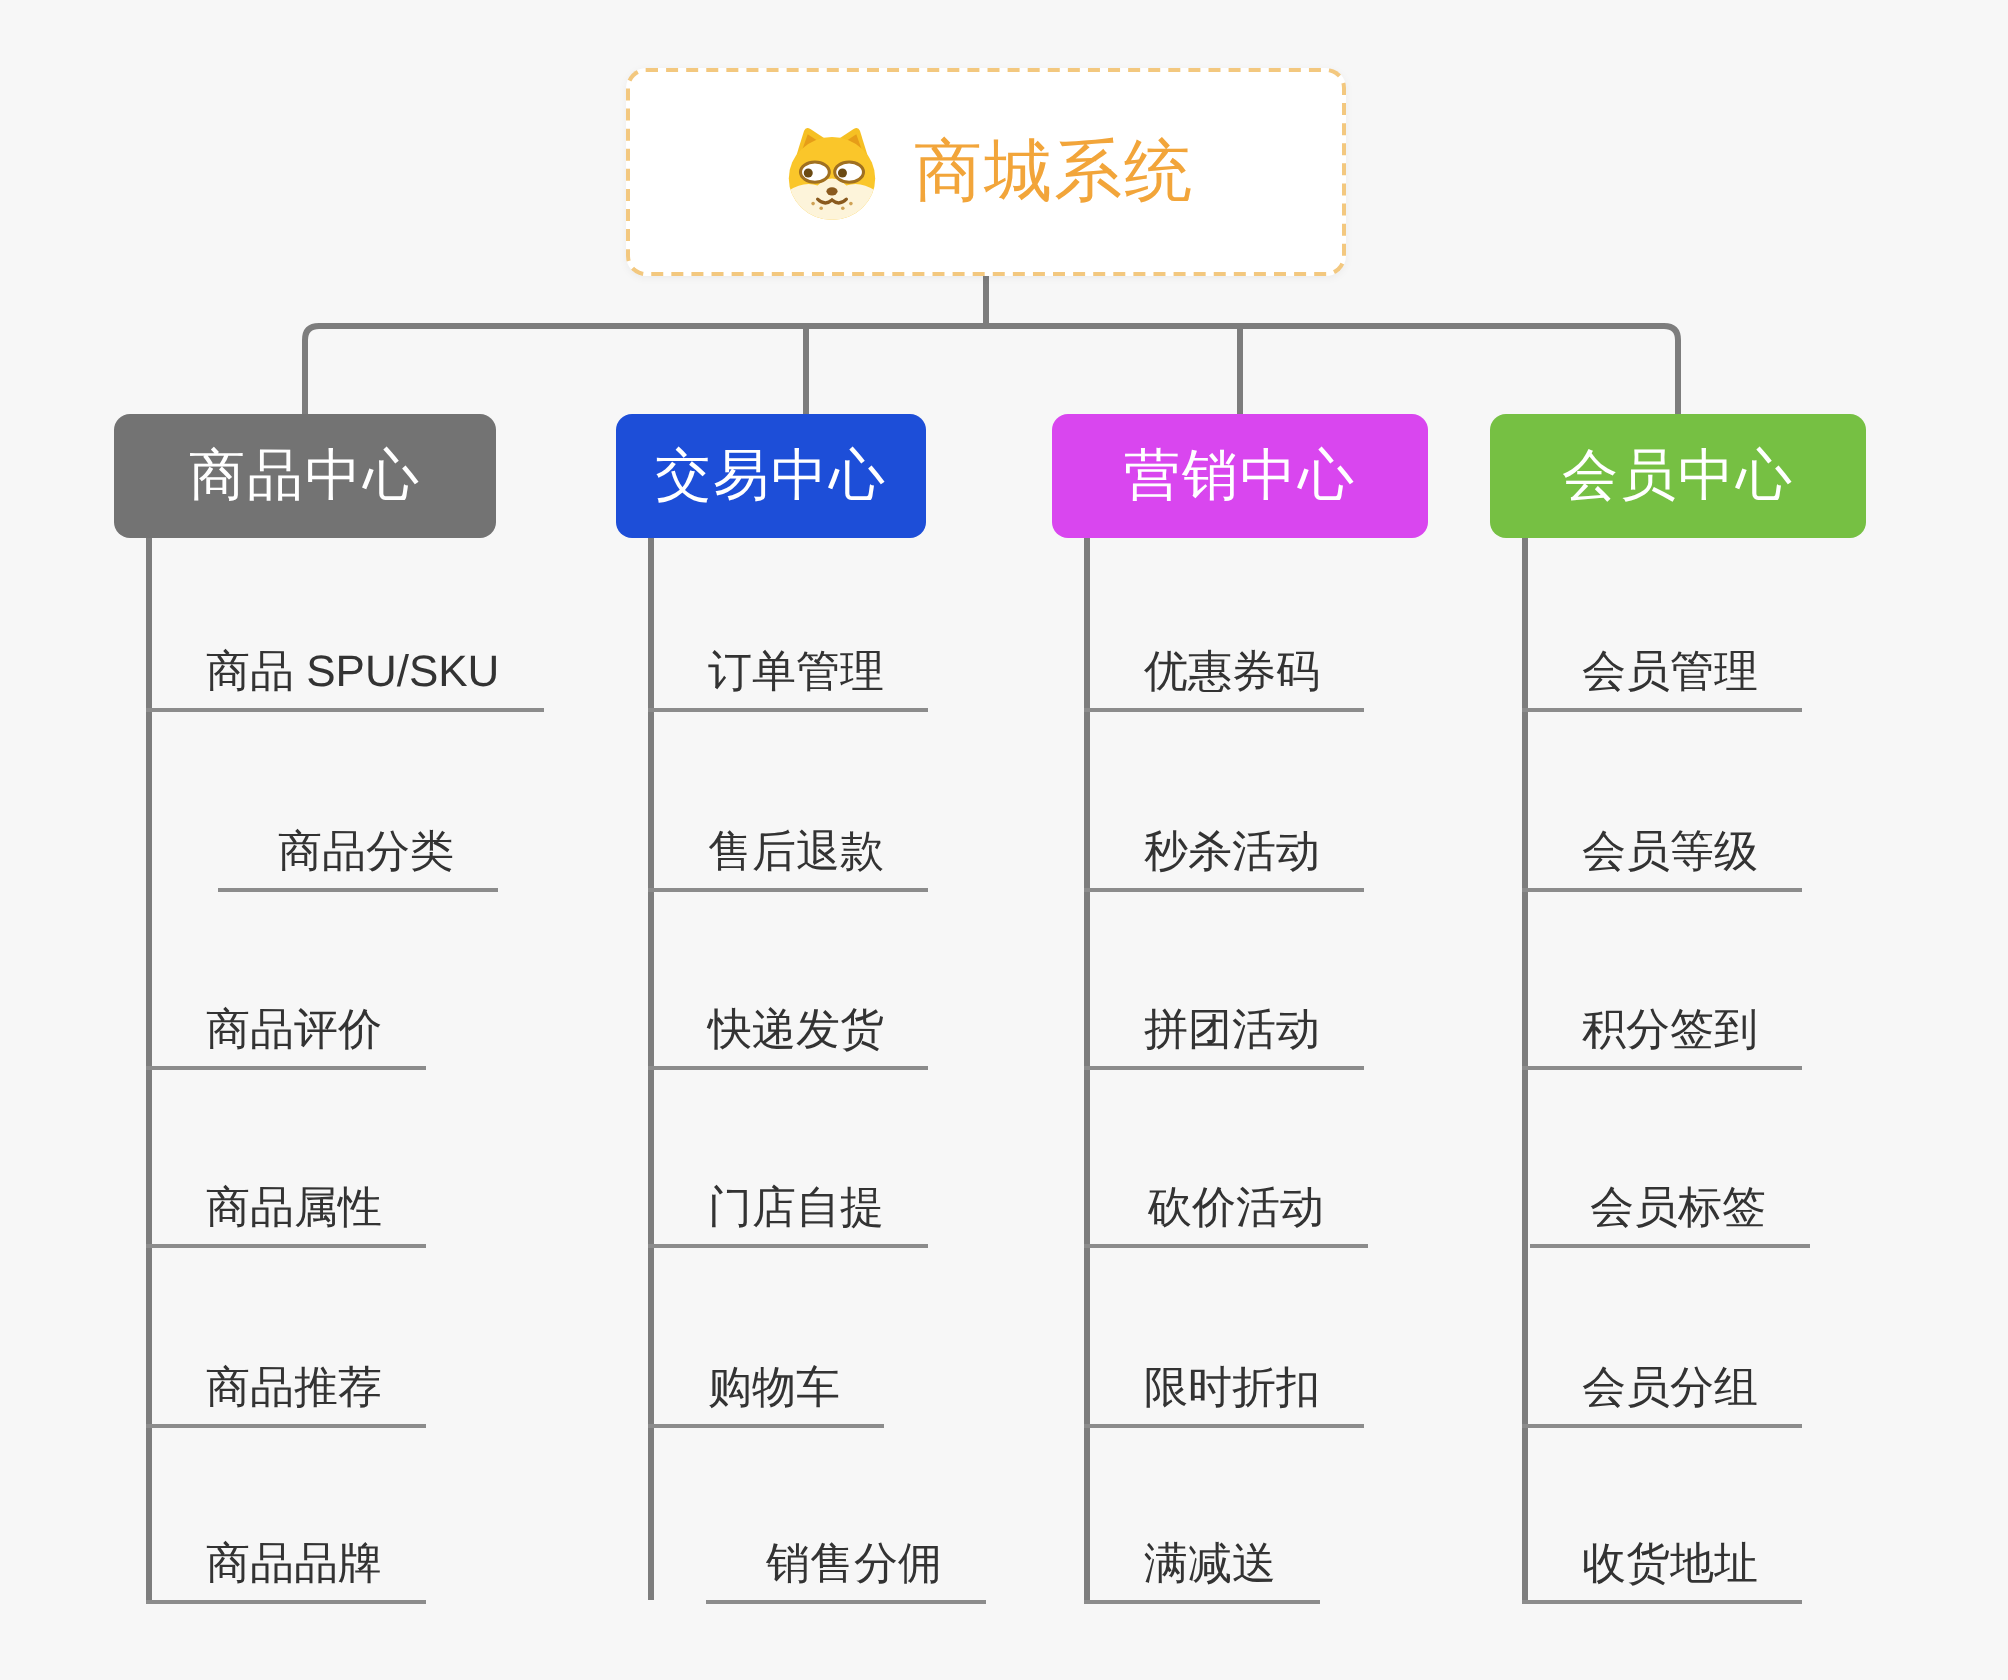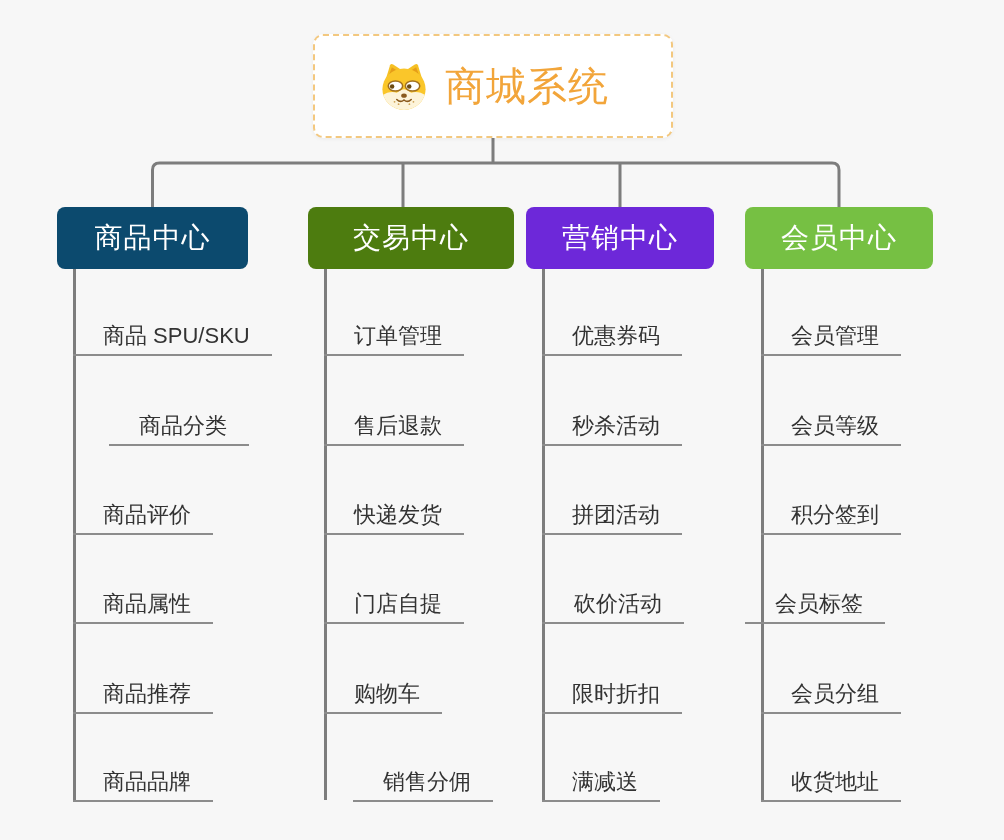--- a/index.html
+++ b/index.html
@@ -18,21 +18,21 @@
   .root-node{
     position:absolute;left:313px;top:34px;width:360px;height:104px;
     background:#ffffff;
     border:2px dashed #f3c87f;
     border-radius:10px;
     box-shadow:0 1px 4px rgba(0,0,0,0.05);
     display:flex;align-items:center;justify-content:center;gap:14px;
     box-sizing:border-box;
   }
   .root-title{
-    font-size:40px;
+    font-size:34px;
     letter-spacing:1px;
     white-space:nowrap;
   }
   
   .branch-col{position:absolute;top:0;height:840px;}
   .branch-header{
     position:absolute;top:207px;left:0;
     height:62px;
     border-radius:8px;
     display:flex;align-items:center;justify-content:center;
@@ -90,61 +90,61 @@
       <circle cx="19.5" cy="44" r="1" fill="#cfa255"></circle>
       <circle cx="24" cy="46.6" r="1" fill="#cfa255"></circle>
       <circle cx="36" cy="46.6" r="1" fill="#cfa255"></circle>
       <circle cx="40.5" cy="44" r="1" fill="#cfa255"></circle>
     </svg>
     <span class="root-title" style="color: rgb(242, 165, 58);">商城系统</span>
   </div>
 
   <div id="branches">
       <div class="branch-col" style="left: 57px;">
-    <div class="branch-header" style="width: 191px; background-color: #0c4a6e;">
+    <div class="branch-header" style="width: 191px; background-color: #737373;">
       <span>商品中心</span>
     </div>
     <div class="trunk" style="left: 16px; height: 531px; border-left-color: rgb(125, 125, 125);"></div>
   <div class="branch-item" style="left: 16px; top: 320px; border-bottom-color: rgb(140, 140, 140); color: rgb(51, 51, 51); text-align: center;">商品 SPU/SKU</div>
         <div class="branch-item" style="left: 16px; top: 410px; border-bottom-color: rgb(140, 140, 140); color: rgb(51, 51, 51); margin-left: 36px;">商品分类</div>
         <div class="branch-item" style="left: 16px; top: 499px; border-bottom-color: rgb(140, 140, 140); color: rgb(51, 51, 51); text-align: right;">商品评价</div>
         <div class="branch-item" style="left: 16px; top: 588px; border-bottom-color: rgb(140, 140, 140); color: rgb(51, 51, 51);">商品属性</div>
         <div class="branch-item" style="left: 16px; top: 678px; border-bottom-color: rgb(140, 140, 140); color: rgb(51, 51, 51);">商品推荐</div>
         <div class="branch-item" style="left: 16px; top: 766px; border-bottom-color: rgb(140, 140, 140); color: rgb(51, 51, 51);">商品品牌</div>
       </div>
       <div class="branch-col" style="left: 308px;">
-    <div class="branch-header" style="width: 206px; background-color: #4d7c0f;">
+    <div class="branch-header" style="width: 155px; background-color: #1d4ed8;">
       <span>交易中心</span>
     </div>
     <div class="trunk" style="left: 16px; height: 531px; border-left-color: rgb(125, 125, 125);"></div>
   <div class="branch-item" style="left: 16px; top: 320px; border-bottom-color: rgb(140, 140, 140); color: rgb(51, 51, 51);">订单管理</div>
         <div class="branch-item" style="left: 16px; top: 410px; border-bottom-color: rgb(140, 140, 140); color: rgb(51, 51, 51);">售后退款</div>
         <div class="branch-item" style="left: 16px; top: 499px; border-bottom-color: rgb(140, 140, 140); color: rgb(51, 51, 51);">快递发货</div>
         <div class="branch-item" style="left: 16px; top: 588px; border-bottom-color: rgb(140, 140, 140); color: rgb(51, 51, 51);">门店自提</div>
         <div class="branch-item" style="left: 16px; top: 678px; border-bottom-color: rgb(140, 140, 140); color: rgb(51, 51, 51);">购物车</div>
         <div class="branch-item" style="left: 16px; top: 766px; border-bottom-color: rgb(140, 140, 140); color: rgb(51, 51, 51); margin-left: 29px;">销售分佣</div>
       </div>
       <div class="branch-col" style="left: 526px;">
-    <div class="branch-header" style="width: 188px; background-color: #6d28d9;">
+    <div class="branch-header" style="width: 188px; background-color: #d946ef;">
       <span>营销中心</span>
     </div>
     <div class="trunk" style="left: 16px; height: 531px; border-left-color: rgb(125, 125, 125);"></div>
   <div class="branch-item" style="left: 16px; top: 320px; border-bottom-color: rgb(140, 140, 140); color: rgb(51, 51, 51);">优惠券码</div>
         <div class="branch-item" style="left: 16px; top: 410px; border-bottom-color: rgb(140, 140, 140); color: rgb(51, 51, 51);">秒杀活动</div>
         <div class="branch-item" style="left: 16px; top: 499px; border-bottom-color: rgb(140, 140, 140); color: rgb(51, 51, 51);">拼团活动</div>
         <div class="branch-item" style="left: 16px; top: 588px; border-bottom-color: rgb(140, 140, 140); color: rgb(51, 51, 51); padding-left: 32px;">砍价活动</div>
         <div class="branch-item" style="left: 16px; top: 678px; border-bottom-color: rgb(140, 140, 140); color: rgb(51, 51, 51);">限时折扣</div>
         <div class="branch-item" style="left: 16px; top: 766px; border-bottom-color: rgb(140, 140, 140); color: rgb(51, 51, 51);">满减送</div>
       </div>
       <div class="branch-col" style="left: 745px;">
     <div class="branch-header" style="width: 188px; background-color: rgb(118, 192, 67);">
       <span>会员中心</span>
     </div>
     <div class="trunk" style="left: 16px; height: 531px; border-left-color: rgb(125, 125, 125);"></div>
   <div class="branch-item" style="left: 16px; top: 320px; border-bottom-color: rgb(140, 140, 140); color: rgb(51, 51, 51);">会员管理</div>
         <div class="branch-item" style="left: 16px; top: 410px; border-bottom-color: rgb(140, 140, 140); color: rgb(51, 51, 51);">会员等级</div>
         <div class="branch-item" style="left: 16px; top: 499px; border-bottom-color: rgb(140, 140, 140); color: rgb(51, 51, 51);">积分签到</div>
-        <div class="branch-item" style="left: 0; top: 588px; border-bottom-color: rgb(140, 140, 140); color: rgb(51, 51, 51);">会员标签</div>
+        <div class="branch-item" style="left: 20px; top: 588px; border-bottom-color: rgb(140, 140, 140); color: rgb(51, 51, 51);">会员标签</div>
         <div class="branch-item" style="left: 16px; top: 678px; border-bottom-color: rgb(140, 140, 140); color: rgb(51, 51, 51);">会员分组</div>
         <div class="branch-item" style="left: 16px; top: 766px; border-bottom-color: rgb(140, 140, 140); color: rgb(51, 51, 51);">收货地址</div>
       </div>
     </div>
 </div>
 
 </body></html>

